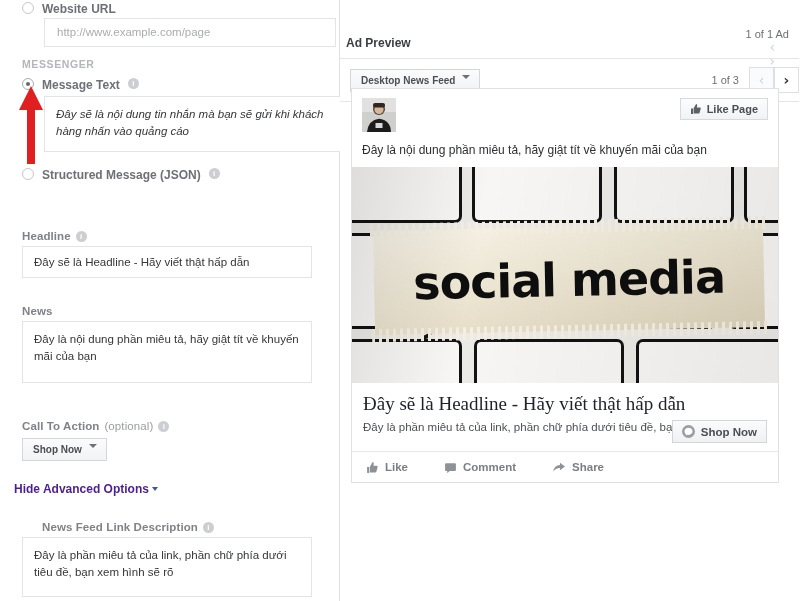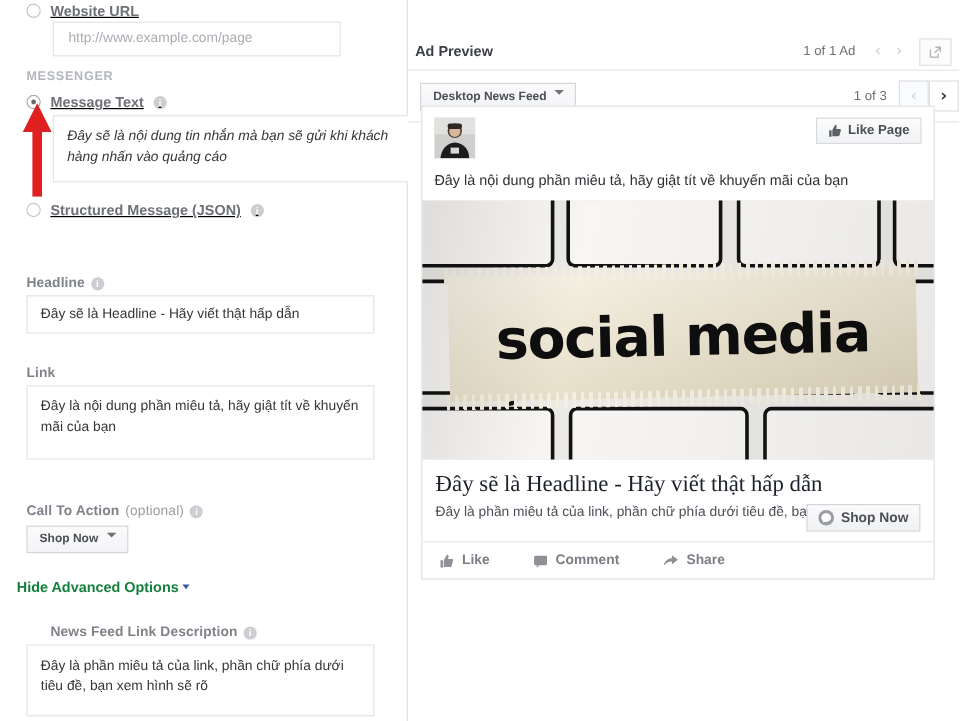--- a/index.html
+++ b/index.html
@@ -30,21 +30,21 @@
   }
   .field-label .optional { font-weight: normal; color: #9a9da2; }
 
   .section-title {
     font-size: 10.5px;
     color: #b3b6ba;
     font-weight: bold;
     letter-spacing: .6px;
   }
 
-  .radio-row { display: flex; align-items: center; gap: 8px; text-decoration: underline; }
+  .radio-row { display: flex; align-items: flex-start; gap: 8px; }
   .radio {
     width: 12px; height: 12px; border-radius: 50%;
     border: 1px solid #c4c7cb; background: #fff;
     flex: 0 0 auto; position: relative;
   }
   .radio.checked { border-color: #a8abb0; }
   .radio.checked::after {
     content: ""; position: absolute; left: 3px; top: 3px;
     width: 4px; height: 4px; border-radius: 50%; background: #66696e;
   }
@@ -65,21 +65,21 @@
     font-size: 11.5px;
     color: #34363a;
     padding: 9px 11px;
     line-height: 1.45;
     width: 292px;
   }
   .textbox.placeholder { color: #a9acb1; }
 
   
   .f-website-radio { position: absolute; left: 22px; top: 2px; }
-  .f-website-input { position: absolute; left: 44px; top: 18px; width: 240px; height: 29px;
+  .f-website-input { position: absolute; left: 44px; top: 18px; width: 292px; height: 29px;
                      display: flex; align-items: center; padding: 0 12px; }
   .f-messenger     { position: absolute; left: 22px; top: 58px; }
   .f-msgtext-radio { position: absolute; left: 22px; top: 78px; }
   .f-msgtext-box   { position: absolute; left: 44px; top: 96px; width: 320px; height: 56px; font-style: italic; }
   .f-struct-radio  { position: absolute; left: 22px; top: 168px; }
 
   .f-headline-lbl  { position: absolute; left: 22px; top: 230px; }
   .f-headline-box  { position: absolute; left: 22px; top: 246px; width: 290px; height: 32px;
                      display: flex; align-items: center; }
   .f-text-lbl      { position: absolute; left: 22px; top: 305px; }
@@ -98,41 +98,41 @@
     padding: 5px 9px 5px 10px;
     display: inline-flex; align-items: flex-start; gap: 7px;
   }
   .caret {
     width: 0; height: 0;
     border-left: 4px solid transparent; border-right: 4px solid transparent;
     border-top: 4px solid #6d7075;
   }
 
   .link-bold {
-    font-size: 12px; color: #15803d; font-weight: bold;
+    font-size: 12px; color: #4c1d95; font-weight: bold;
     display: inline-flex; align-items: center; gap: 3px;
   }
   .caret-sm {
     width: 0; height: 0;
     border-left: 3px solid transparent; border-right: 3px solid transparent;
     border-top: 4px solid #3b5998;
   }
 
   
   .red-arrow { position: absolute; left: 16px; top: 86px; width: 30px; height: 78px; }
 
   
   .preview-panel { width: 459px; height: 601px; background: #fff; position: relative; }
 
   .pv-header {
     height: 31px; display: flex; align-items: center;
     padding: 0 0 0 6px; border-bottom: 1px solid #e3e5e8; margin-top: 28px;
   }
   .pv-title { font-size: 12px; font-weight: bold; color: #3b3e43; }
-  .pv-header-right { margin-left: auto; display: flex; align-items: center; height: 31px; }
+  .pv-header-right { margin-left: auto; display: flex; align-items: center; height: 31px; flex-direction: column; }
   .pv-count { font-size: 11px; color: #6d7075; padding-right: 10px; }
   .chev {
     font-size: 14px; color: #cfd2d6; padding: 0 6px; line-height: 1;
     font-family: "DejaVu Sans", sans-serif;
   }
   .chev.active { color: #35383d; font-weight: bold; }
   .popout-btn {
     width: 27px; height: 23px; border: 1px solid #e0e2e5; background: #fcfcfd;
     margin-left: 8px; margin-right: 6px;
     display: flex; align-items: center; justify-content: center;
@@ -264,21 +264,21 @@
       <span class="info-icon">i</span>
     </div>
 
     <div class="field-label f-headline-lbl">
       <span>Headline</span>
       <span class="info-icon">i</span>
     </div>
     <div class="textbox f-headline-box">Đây sẽ là Headline - Hãy viết thật hấp dẫn</div>
 
     <div class="field-label f-text-lbl">
-      <span>Link</span>
+      <span>News</span>
     </div>
     <div class="textbox f-text-box">Đây là nội dung phần miêu tả, hãy giật tít về khuyến mãi của bạn</div>
 
     <div class="field-label f-cta-lbl">
       <span>Call To Action</span>
       <span class="optional">(optional)</span>
       <span class="info-icon">i</span>
     </div>
     <div class="dropdown-btn f-cta-btn">
       <span>Shop Now</span>

